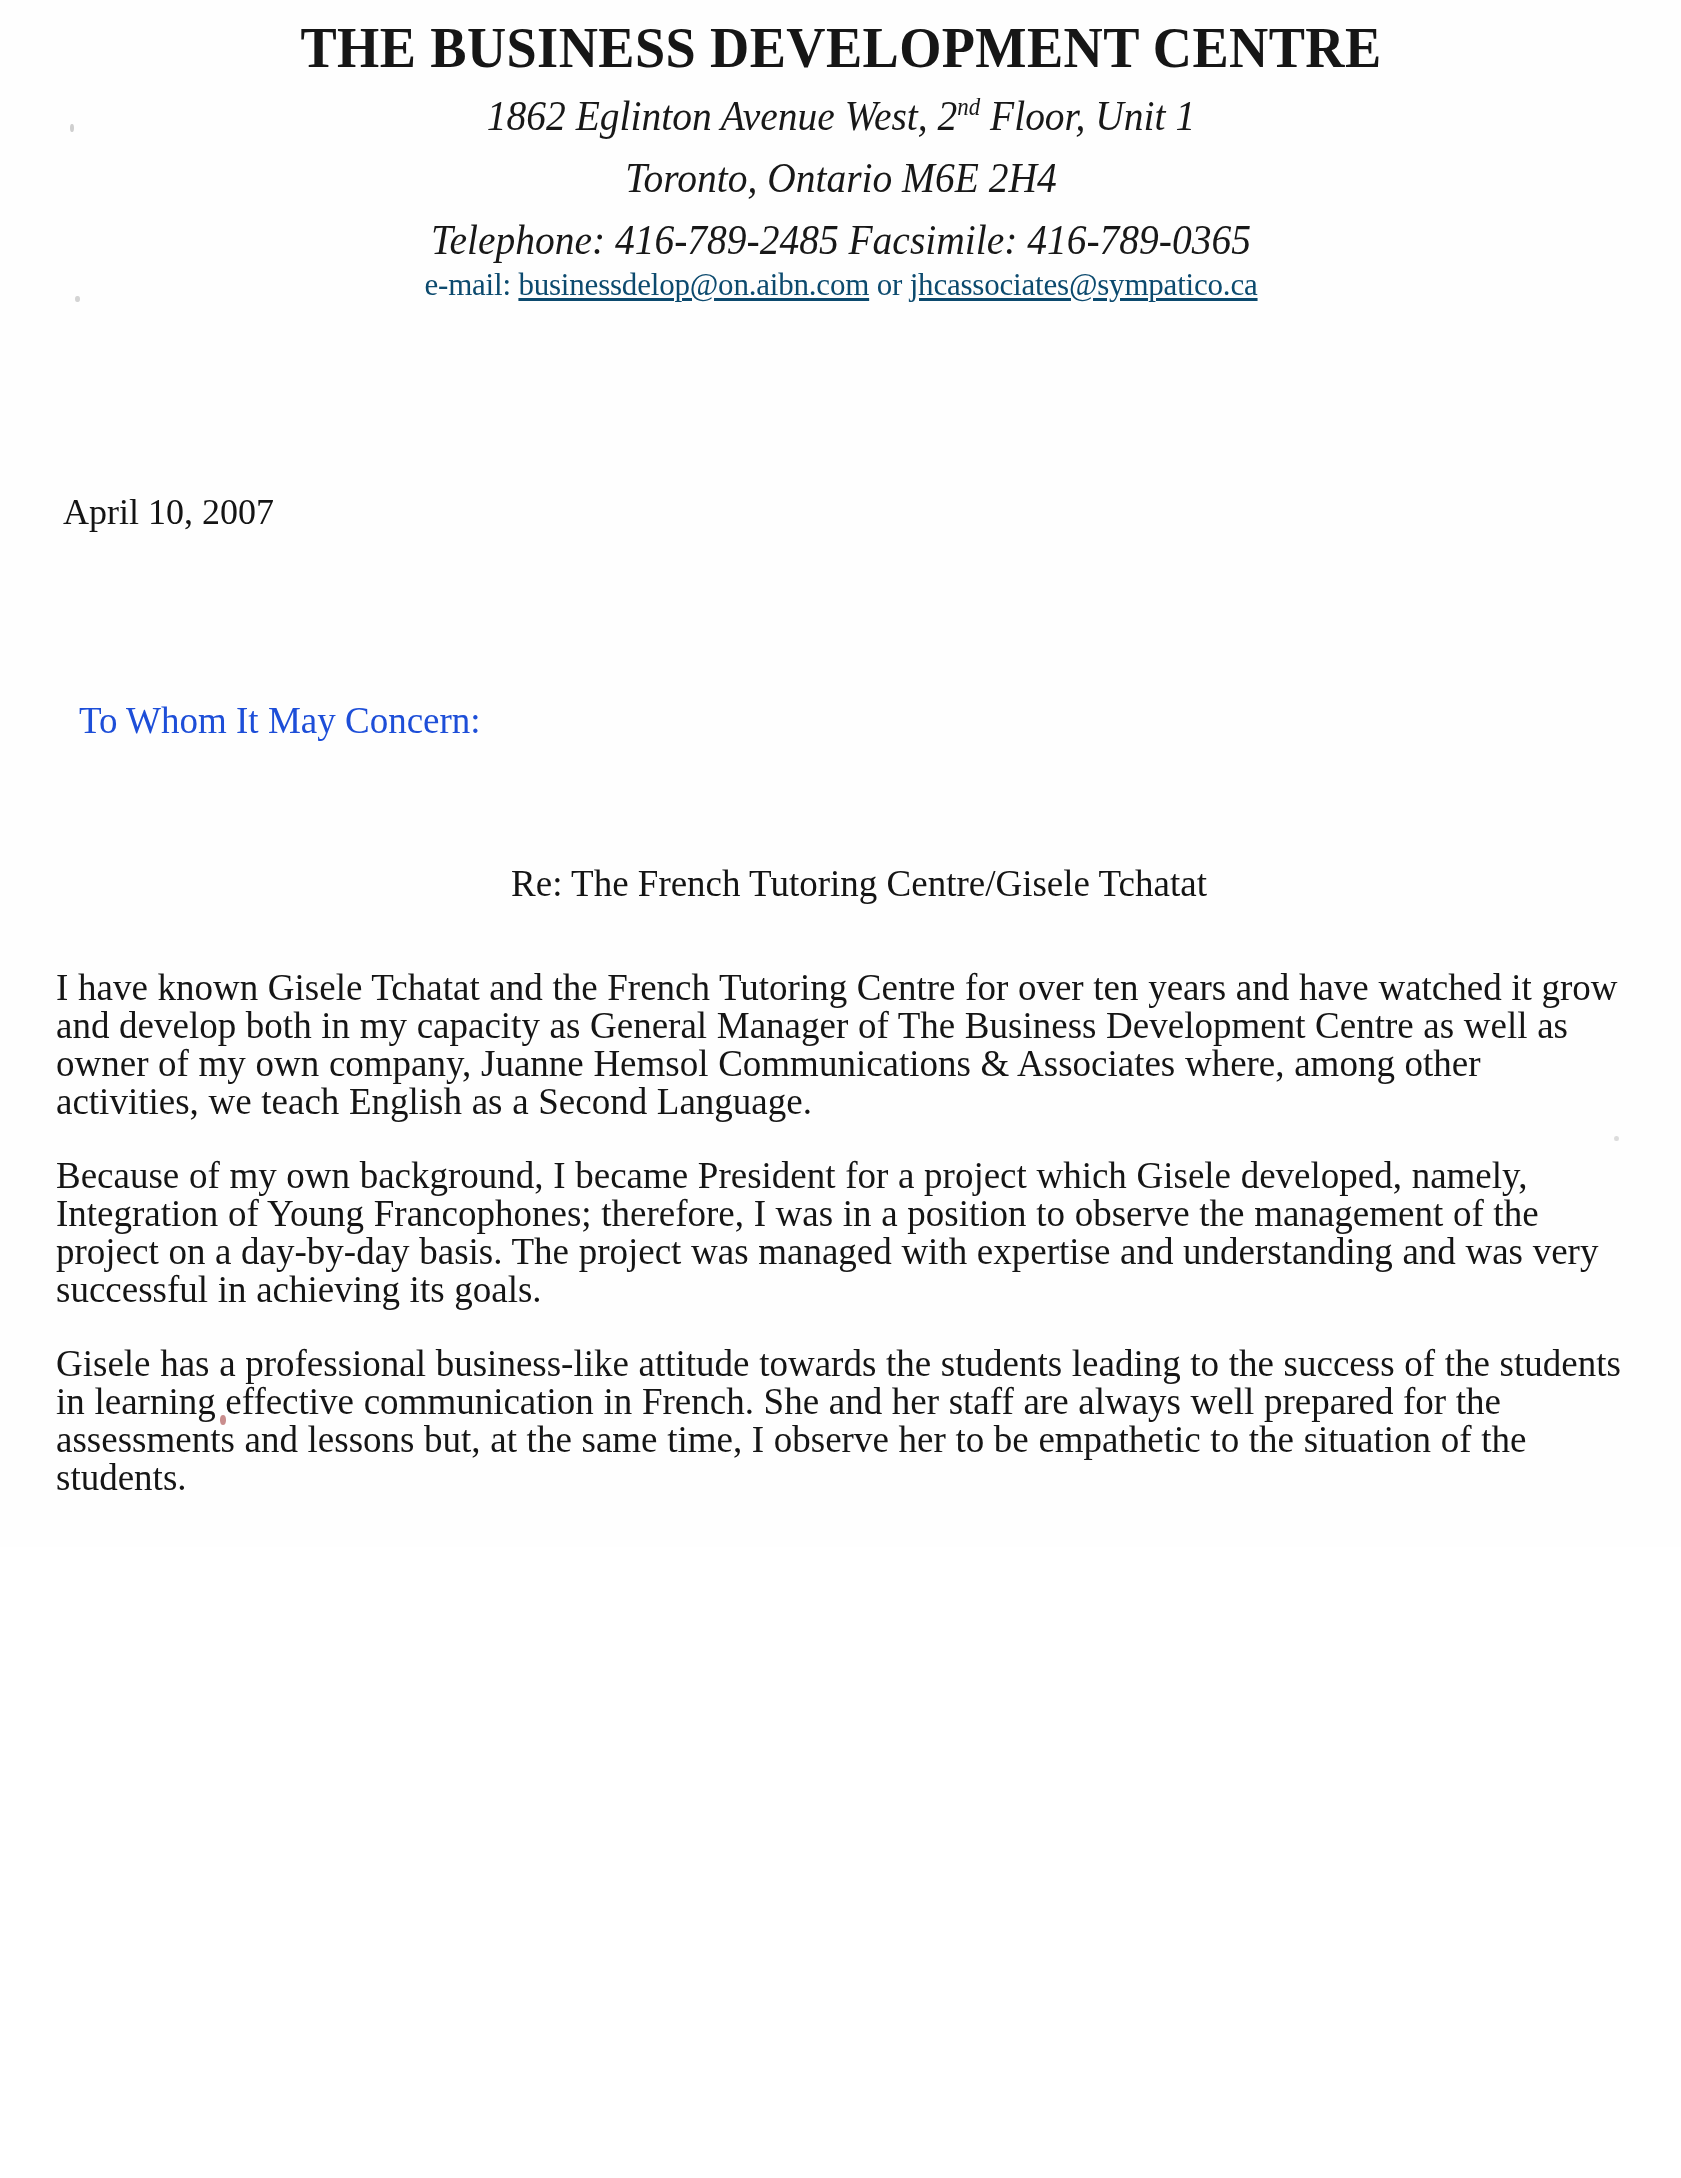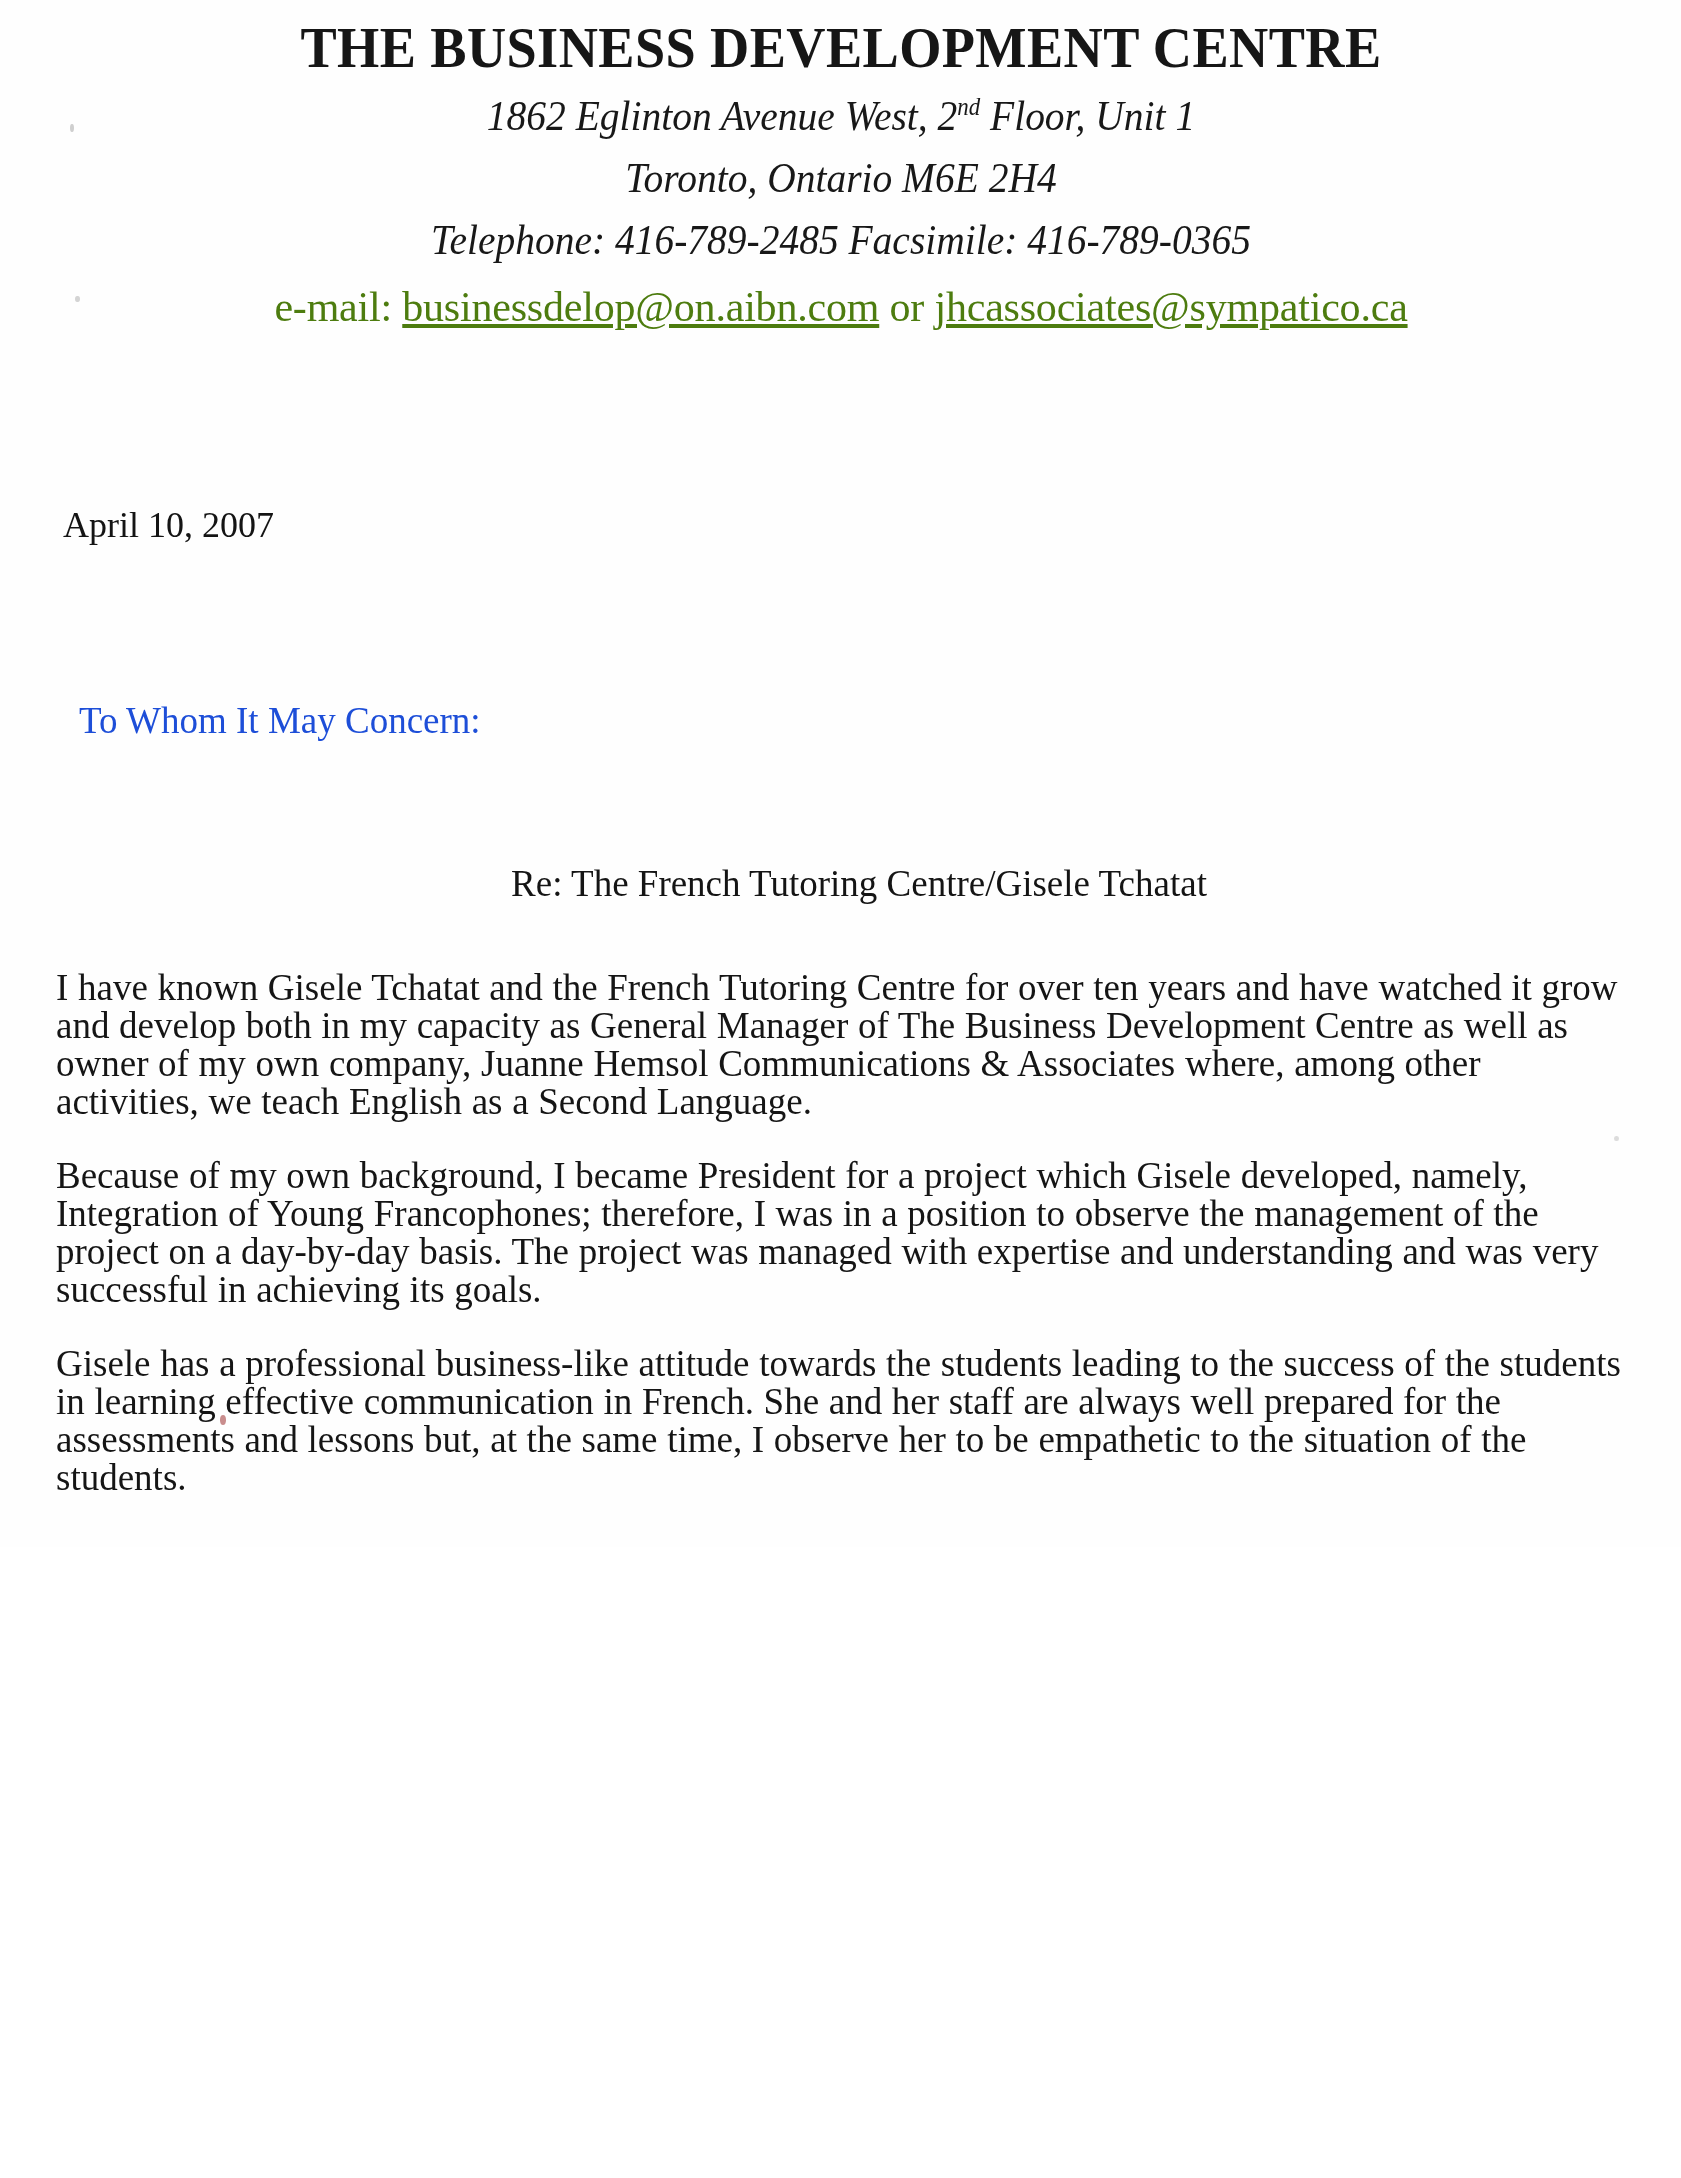--- a/index.html
+++ b/index.html
@@ -56,36 +56,36 @@
     font-size: 42px;
     margin-top: 19.7px;
     transform: scaleX(0.94);
   }
   .sup {
     font-size: 0.58em;
     vertical-align: super;
     font-style: italic;
   }
   .lh-email {
-    font-size: 42px;
+    font-size: 31px;
     font-style: normal;
-    margin-top: 22px;
-    color: #4d7c0f;
+    margin-top: 6px;
+    color: #0c4a6e;
     letter-spacing: -0.2px;
   }
   .lh-email .u {
     text-decoration: underline;
     text-underline-offset: 2.7px;
   }
 
   
   .date {
     position: absolute;
     left: 63px;
-    top: 504px;
+    top: 491px;
     font-size: 36px;
     color: #141414;
   }
   .salutation {
     position: absolute;
     left: 79px;
     top: 699px;
     font-size: 37px;
     color: #1d4ed8;
   }

